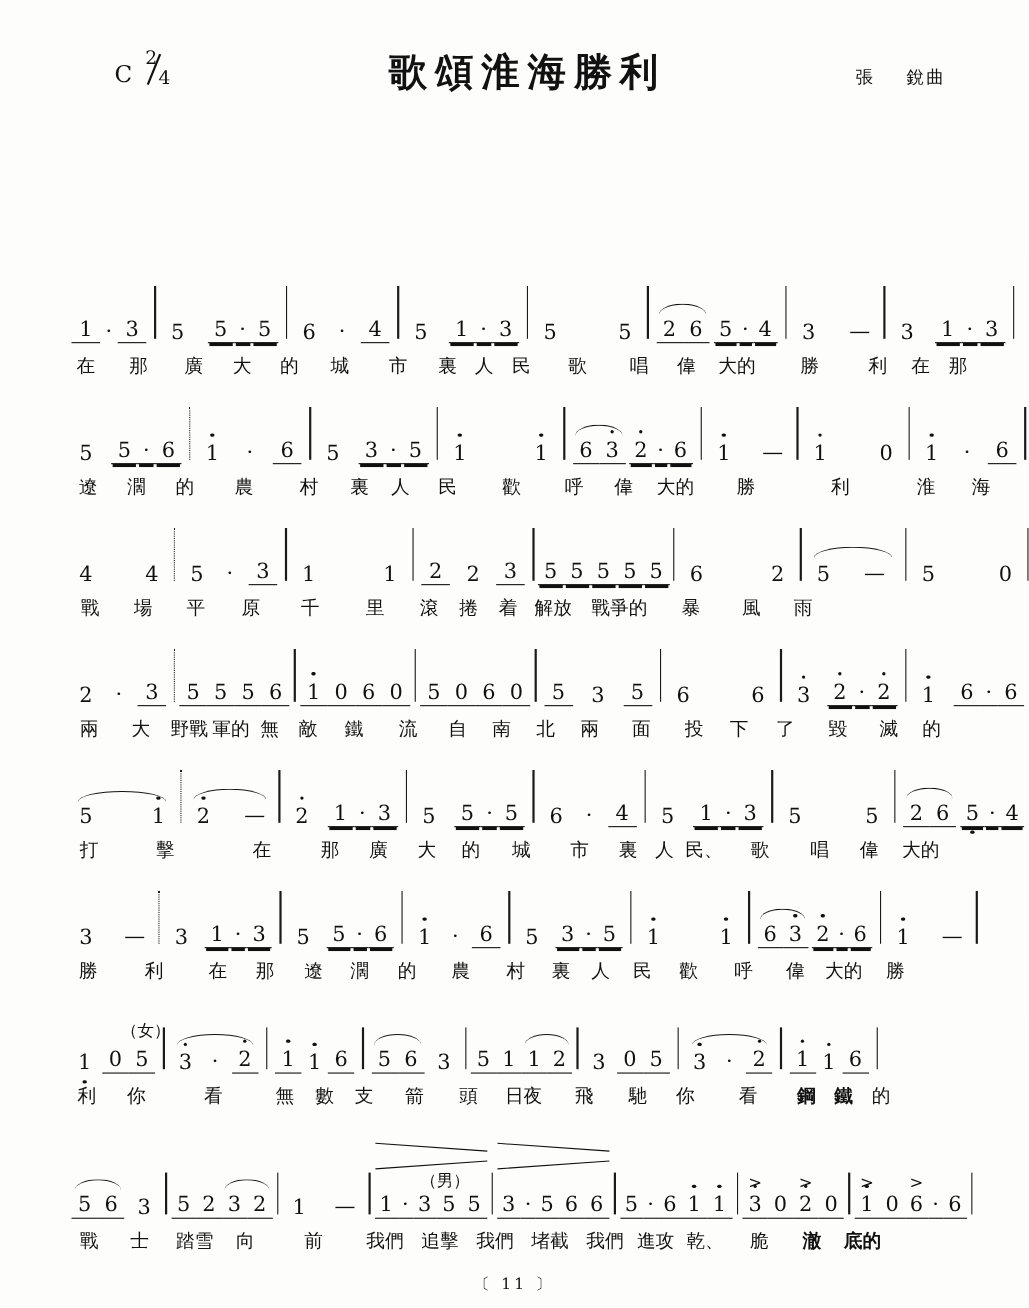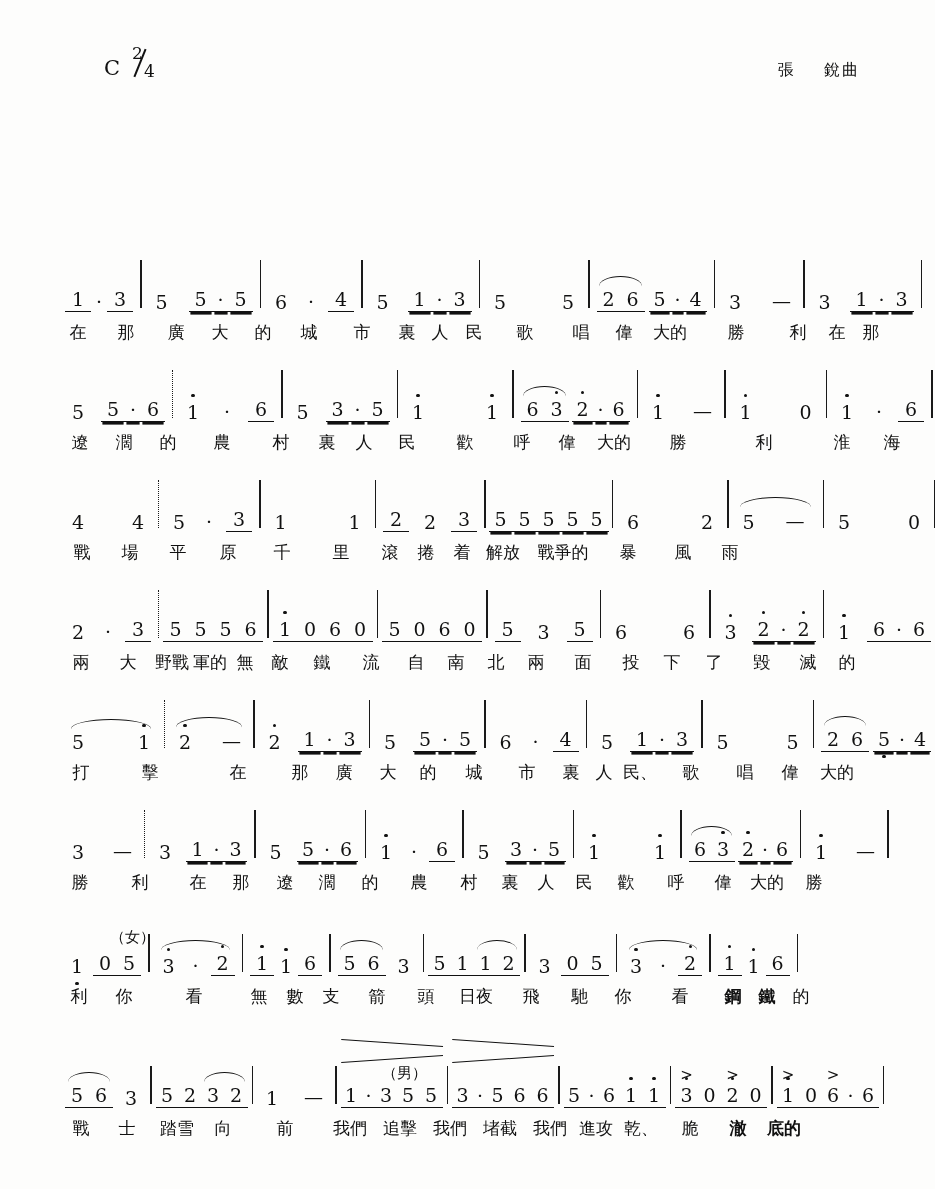--- a/index.html
+++ b/index.html
@@ -239,20 +239,21 @@
 </style>
 </head>
 <body>
 
 <div class="page">
 
   <div class="header">
     <div class="key-sig">
       <span>C</span><span class="frac"><span class="num">2</span><span class="slash"></span><span class="den">4</span></span>
     </div>
+    <div class="title">歌頌淮海勝利</div>
     <div class="composer">張    銳曲</div>
   </div>
 
 
   <div class="systems">
 
     <div class="system">
       <div class="notes">
         <div class="measure">
             <span class="n b1" style="width:22px">
@@ -1291,14 +1292,15 @@
         <span class="ly" style="width:48px">進攻</span>
         <span class="ly" style="width:42px">乾、</span>
         <span class="ly" style="width:56px">脆</span>
         <span class="ly bold" style="width:40px">澈</span>
         <span class="ly bold" style="width:52px">底的</span>
       </div>
     </div>
 
   </div>
 
+  <div class="pagenum">〔 11 〕</div>
 
 </div>
 
 </body></html>

